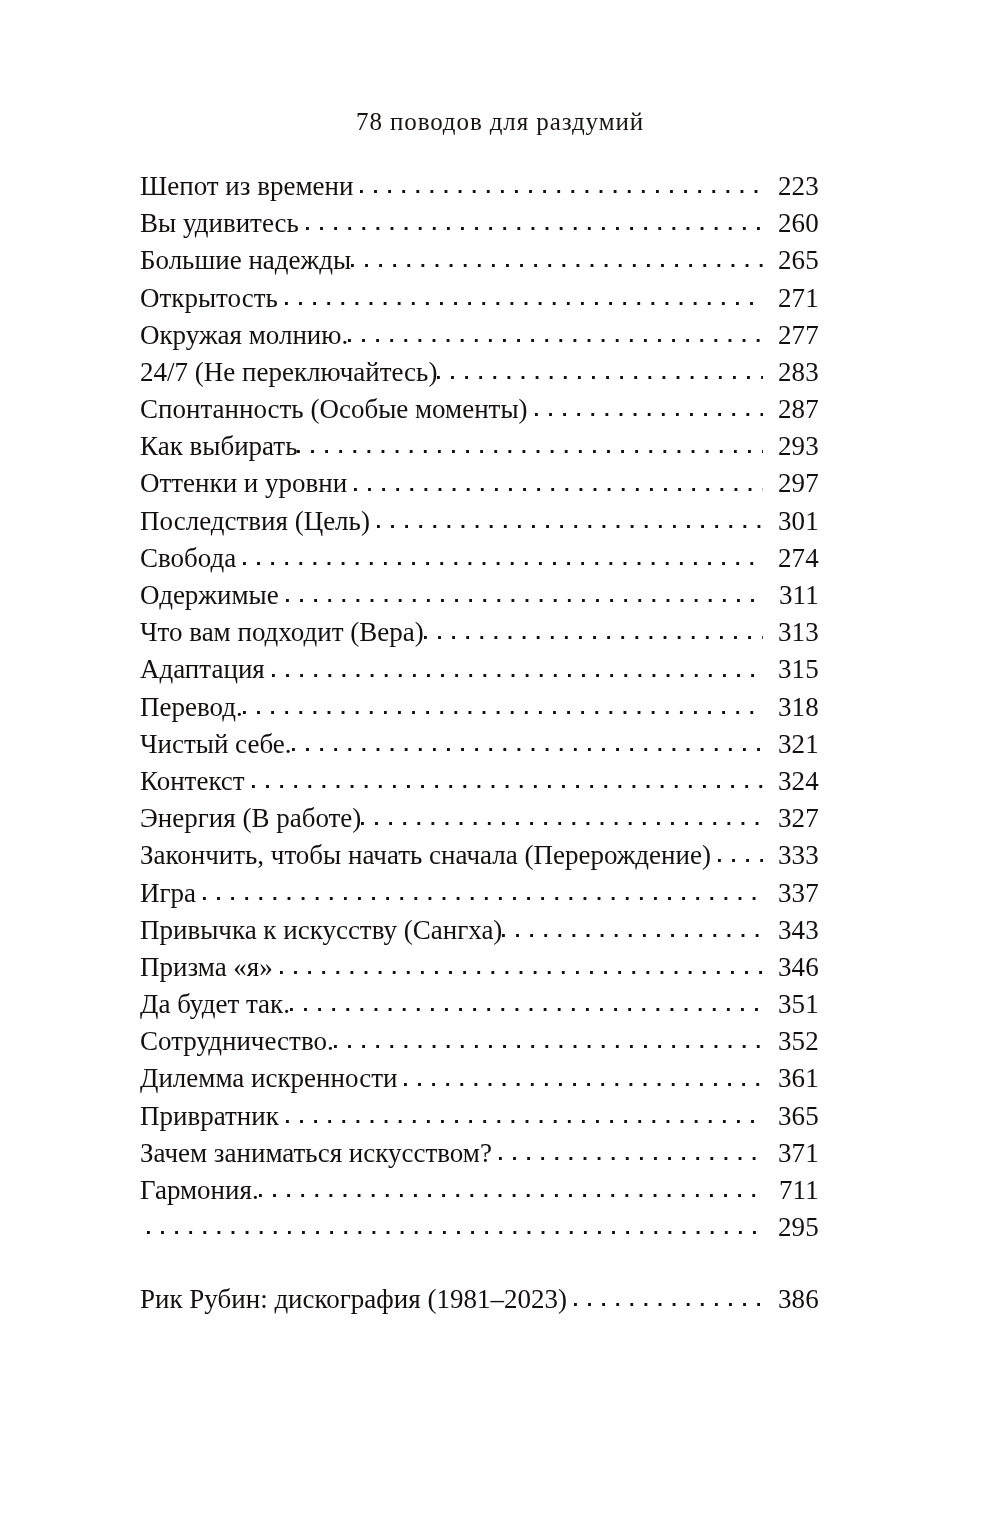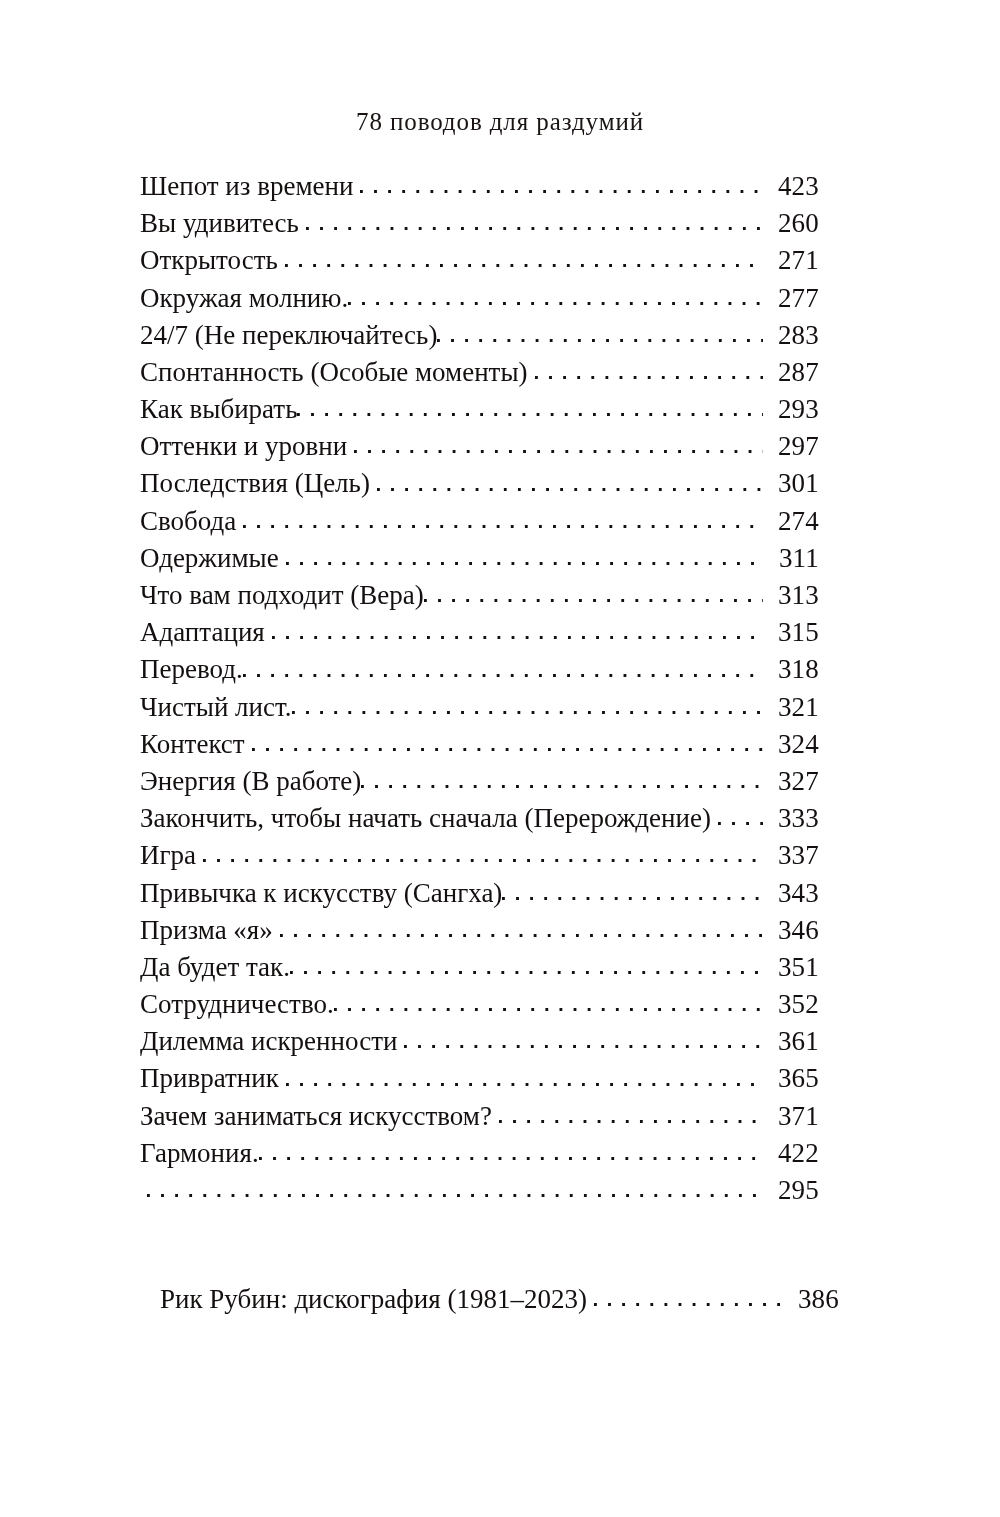--- a/index.html
+++ b/index.html
@@ -93,45 +93,49 @@
     min-width: 54px;
     letter-spacing: 0.2px;
   }
 
   
   .appendix {
     position: absolute;
     top: 1281px;
     left: 140px;
     width: 679px;
-    margin-left: 20px;
   }
 
   .appendix .toc-entry {
     height: 37.2px;
   }
 </style>
 </head>
 <body>
 
 <div class="page">
 
   <div class="running-head">78 поводов для раздумий</div>
 
   <div class="toc">
       <div class="toc-entry">
         <span class="entry-title">Шепот из времени</span>
         <span class="leader"></span>
-        <span class="entry-page">423</span>
+        <span class="entry-page">223</span>
       </div>
       <div class="toc-entry">
         <span class="entry-title">Вы удивитесь</span>
         <span class="leader"></span>
         <span class="entry-page">260</span>
       </div>
+      <div class="toc-entry tight">
+        <span class="entry-title">Большие надежды</span>
+        <span class="leader"></span>
+        <span class="entry-page">265</span>
+      </div>
       <div class="toc-entry">
         <span class="entry-title">Открытость</span>
         <span class="leader"></span>
         <span class="entry-page">271</span>
       </div>
       <div class="toc-entry tight">
         <span class="entry-title">Окружая молнию.</span>
         <span class="leader"></span>
         <span class="entry-page">277</span>
       </div>
@@ -179,21 +183,21 @@
         <span class="entry-title">Адаптация</span>
         <span class="leader"></span>
         <span class="entry-page">315</span>
       </div>
       <div class="toc-entry tight">
         <span class="entry-title">Перевод.</span>
         <span class="leader"></span>
         <span class="entry-page">318</span>
       </div>
       <div class="toc-entry tight">
-        <span class="entry-title">Чистый лист.</span>
+        <span class="entry-title">Чистый себе.</span>
         <span class="leader"></span>
         <span class="entry-page">321</span>
       </div>
       <div class="toc-entry">
         <span class="entry-title">Контекст</span>
         <span class="leader"></span>
         <span class="entry-page">324</span>
       </div>
       <div class="toc-entry tight">
         <span class="entry-title">Энергия (В работе)</span>
@@ -241,21 +245,21 @@
         <span class="entry-page">365</span>
       </div>
       <div class="toc-entry">
         <span class="entry-title">Зачем заниматься искусством?</span>
         <span class="leader"></span>
         <span class="entry-page">371</span>
       </div>
       <div class="toc-entry tight">
         <span class="entry-title">Гармония.</span>
         <span class="leader"></span>
-        <span class="entry-page">422</span>
+        <span class="entry-page">711</span>
       </div>
       <div class="toc-entry">
         <span class="leader"></span>
         <span class="entry-page">295</span>
       </div>
     </div>
 
   <div class="appendix">
       <div class="toc-entry">
         <span class="entry-title">Рик Рубин: дискография (1981–2023)</span>

